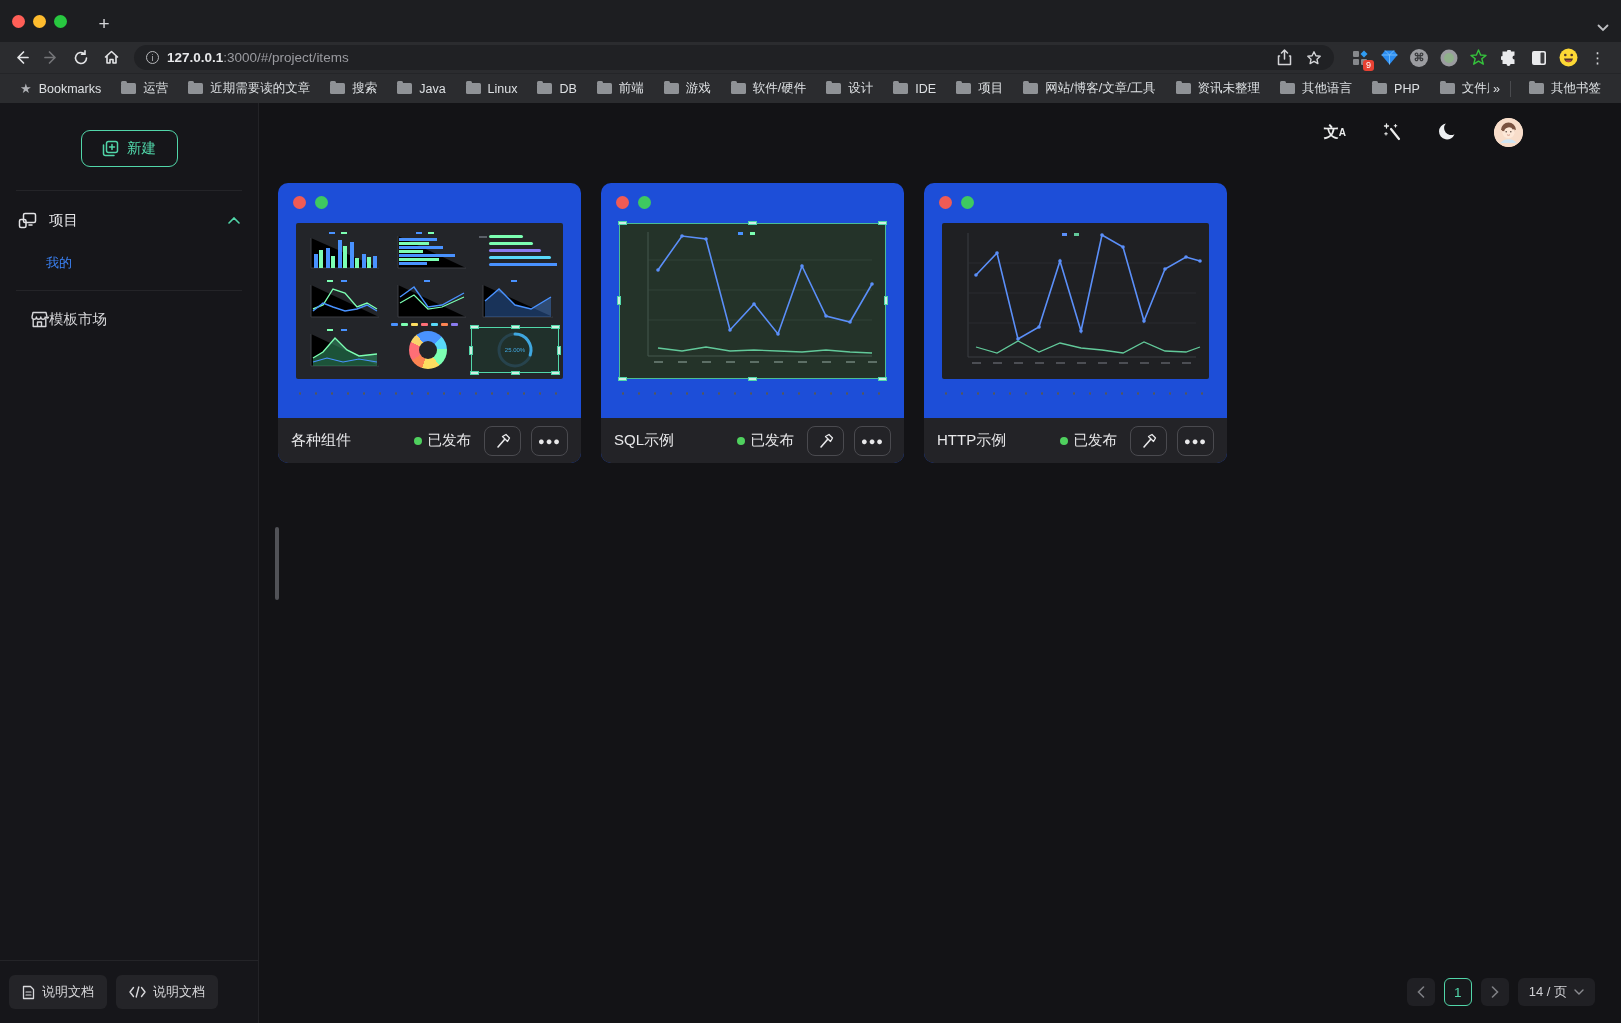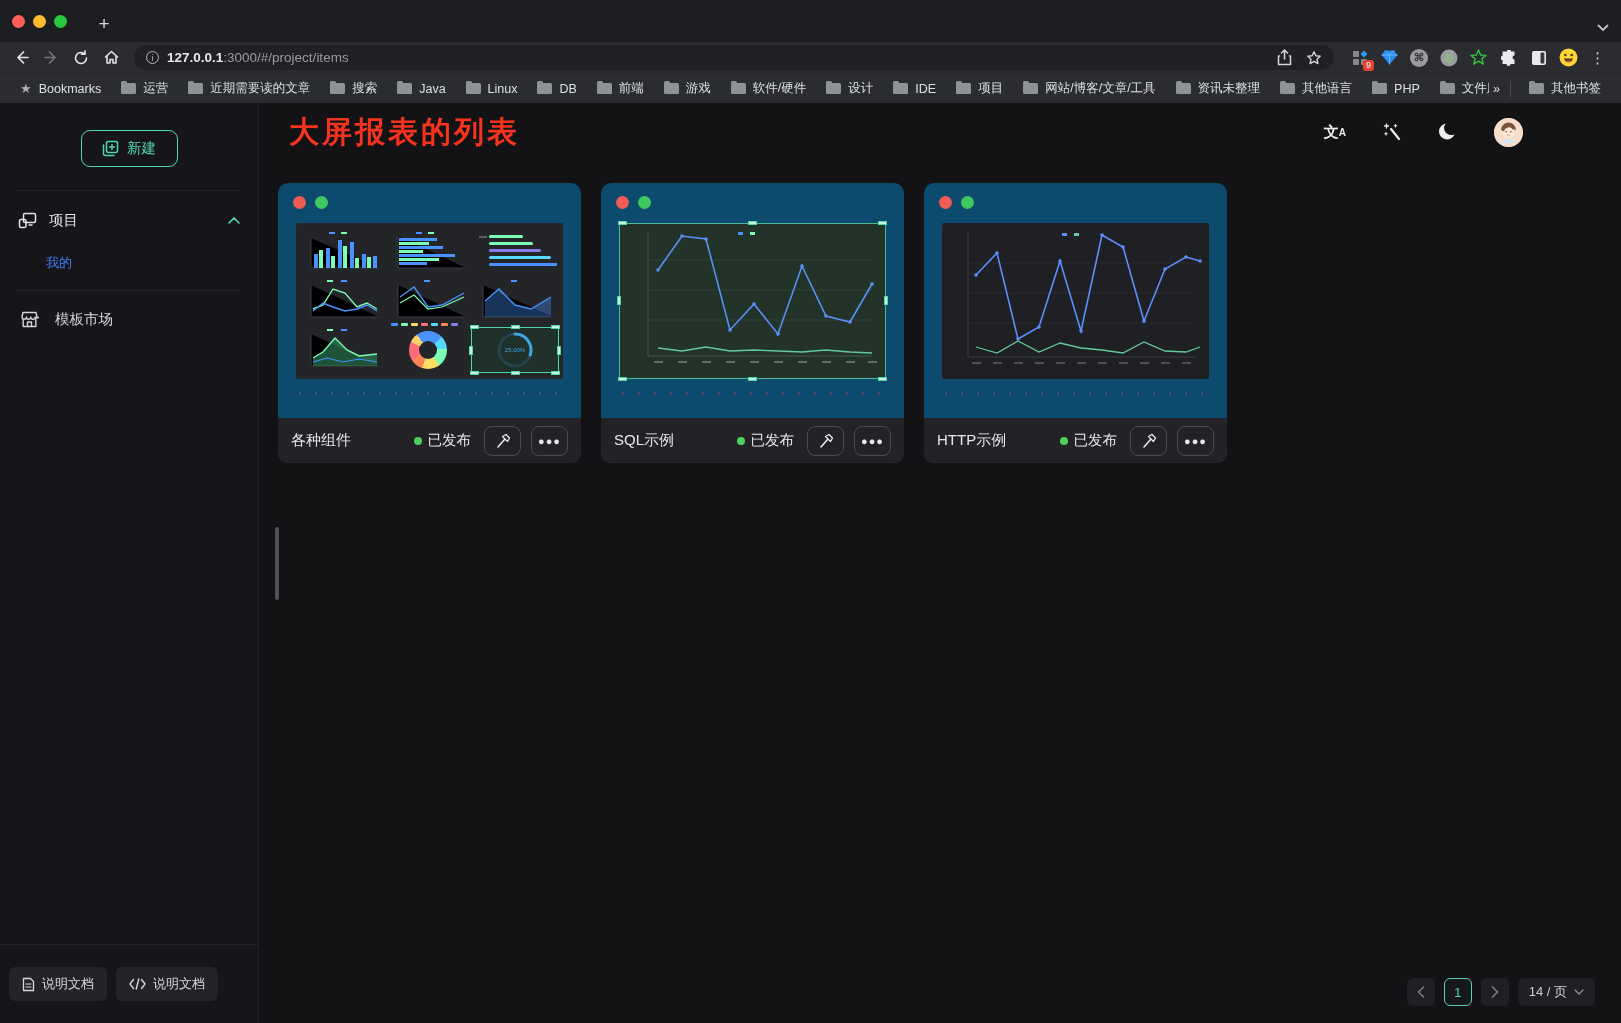--- a/index.html
+++ b/index.html
@@ -59,37 +59,37 @@
   .new-btn { margin:27px auto 0; width:97px; height:37px; border:1px solid #51d6a9; color:#51d6a9;
              border-radius:9px; display:flex; align-items:center; justify-content:center; gap:8px;
              font-size:14.5px; background:transparent; cursor:pointer; }
   .sb-divider { border-top:1px solid #242428; margin:23px 16px 0; }
   .sb-group { display:flex; align-items:center; gap:12px; padding:20px 18px 10px; font-size:14.5px; color:#e3e3e6; }
   .sb-chevron { margin-left:auto; color:#51d6a9; }
   .sb-sub { padding:14px 0 6px 46px; color:#3b82f6; font-size:13px; }
   .sb-item { display:flex; align-items:center; gap:12px; height:44px; margin:4px 6px;
              padding-left:58px; border-radius:9px; font-size:14.5px; color:#d6d6d9; cursor:pointer; }
   .sb-item.active { background:#1c3b31; color:#51d6a9; }
-  .sb-row { display:flex; align-items:center; gap:16px; height:44px; padding-left:20px;
+  .sb-row { display:flex; align-items:center; gap:0; height:44px; padding-left:30px;
             font-size:14.5px; color:#d6d6d9; cursor:pointer; }
-  .sb-bottom { margin-top:auto; border-top:1px solid #242428; padding:22px 9px; display:flex; gap:9px; }
+  .sb-bottom { margin-top:auto; border-top:1px solid #242428; padding:14px 9px; display:flex; gap:9px; }
   .sb-btn { flex:0 0 auto; display:flex; align-items:center; gap:7px; background:#242428; color:#d9d9dc;
             border-radius:6px; height:34px; padding:0 13px; font-size:13px; cursor:pointer; border:none; }
 
   .main { flex:1; position:relative; }
   .main-header { height:58px; display:flex; align-items:center; padding:0 30px; }
   .page-title { font-size:30px; color:#f5331f; font-weight:600; letter-spacing:3px; }
   .hdr-icons { margin-left:auto; display:flex; align-items:center; gap:36px; padding-right:68px; }
   .hdr-icon { color:#eceded; display:flex; align-items:center; justify-content:center; cursor:pointer; }
   .translate { font-size:15px; color:#eceded; position:relative; font-weight:600; }
   .translate small { font-size:10px; font-weight:700; }
   .avatar { width:29px; height:29px; border-radius:50%; background:#f6ddc9; overflow:hidden; }
 
   .cards { display:flex; gap:20px; padding:22px 0 0 19px; }
-  .card { width:303px; height:280px; background:#0c4a6e; border-radius:10px; position:relative;
+  .card { width:303px; height:280px; background:#1d4ed8; border-radius:10px; position:relative;
           display:flex; flex-direction:column; }
   .card-dots { position:absolute; top:13px; left:15px; display:flex; gap:9px; }
   .cdot { width:13px; height:13px; border-radius:50%; }
   .cdot.red { background:#f05b55; } .cdot.green { background:#3ec960; }
   .thumb { margin:40px 18px 0; height:156px; border-radius:2px; position:relative; }
   .thumb.grid { background:#232529; display:grid; grid-template-columns:repeat(3,1fr);
                 grid-template-rows:repeat(3,1fr); padding:5px 4px; align-items:center; justify-items:center; }
   .thumb.sel { background:#243329; border:1px solid rgba(81,214,169,.85); }
   .thumb.dark { background:#1f2023; }
   .dotted { margin:13px 14px 0; height:3px;
@@ -378,21 +378,20 @@
         <svg width="17" height="12" viewBox="0 0 17 12">
           <path d="M4.5 1.5 L1 6 L4.5 10.5 M12.5 1.5 L16 6 L12.5 10.5 M9.8 1 L7.2 11" stroke="#d9d9dc" stroke-width="1.4" fill="none" stroke-linecap="round" stroke-linejoin="round"></path>
         </svg>
         <span>说明文档</span>
       </button>
     </div>
   </div>
 
   <div class="main">
     <div class="main-header">
-      <span class="page-title">大屏报表的列表</span>
       <div class="hdr-icons">
         <span class="hdr-icon translate">文<small>A</small></span>
         <span class="hdr-icon">
           <svg width="20" height="20" viewBox="0 0 20 20">
             <path d="M9 7 L17 17" stroke="#eceded" stroke-width="2.2" stroke-linecap="round"></path>
             <path d="M4.5 2 V6 M2.5 4 H6.5" stroke="#eceded" stroke-width="1.3" stroke-linecap="round"></path>
             <path d="M13.5 2.5 V5 M12.2 3.7 H14.8" stroke="#eceded" stroke-width="1.1" stroke-linecap="round"></path>
             <path d="M4 10.5 V13 M2.7 11.7 H5.3" stroke="#eceded" stroke-width="1.1" stroke-linecap="round"></path>
           </svg>
         </span>

